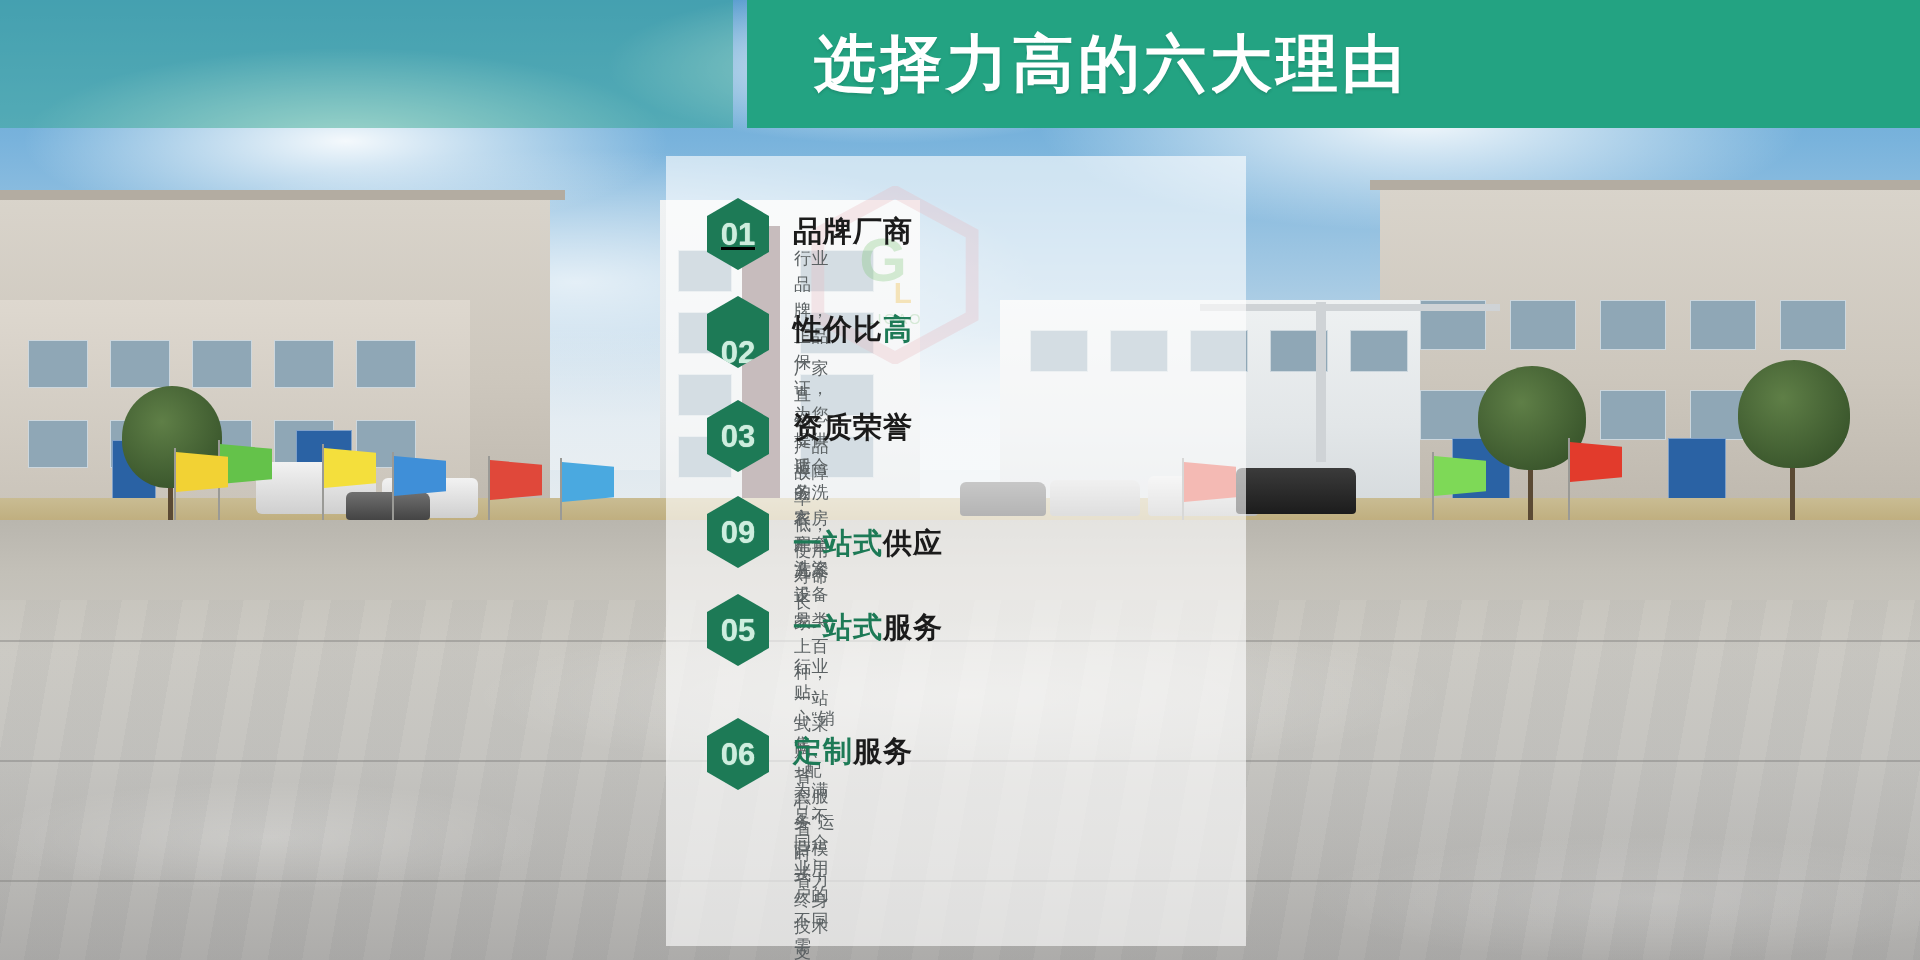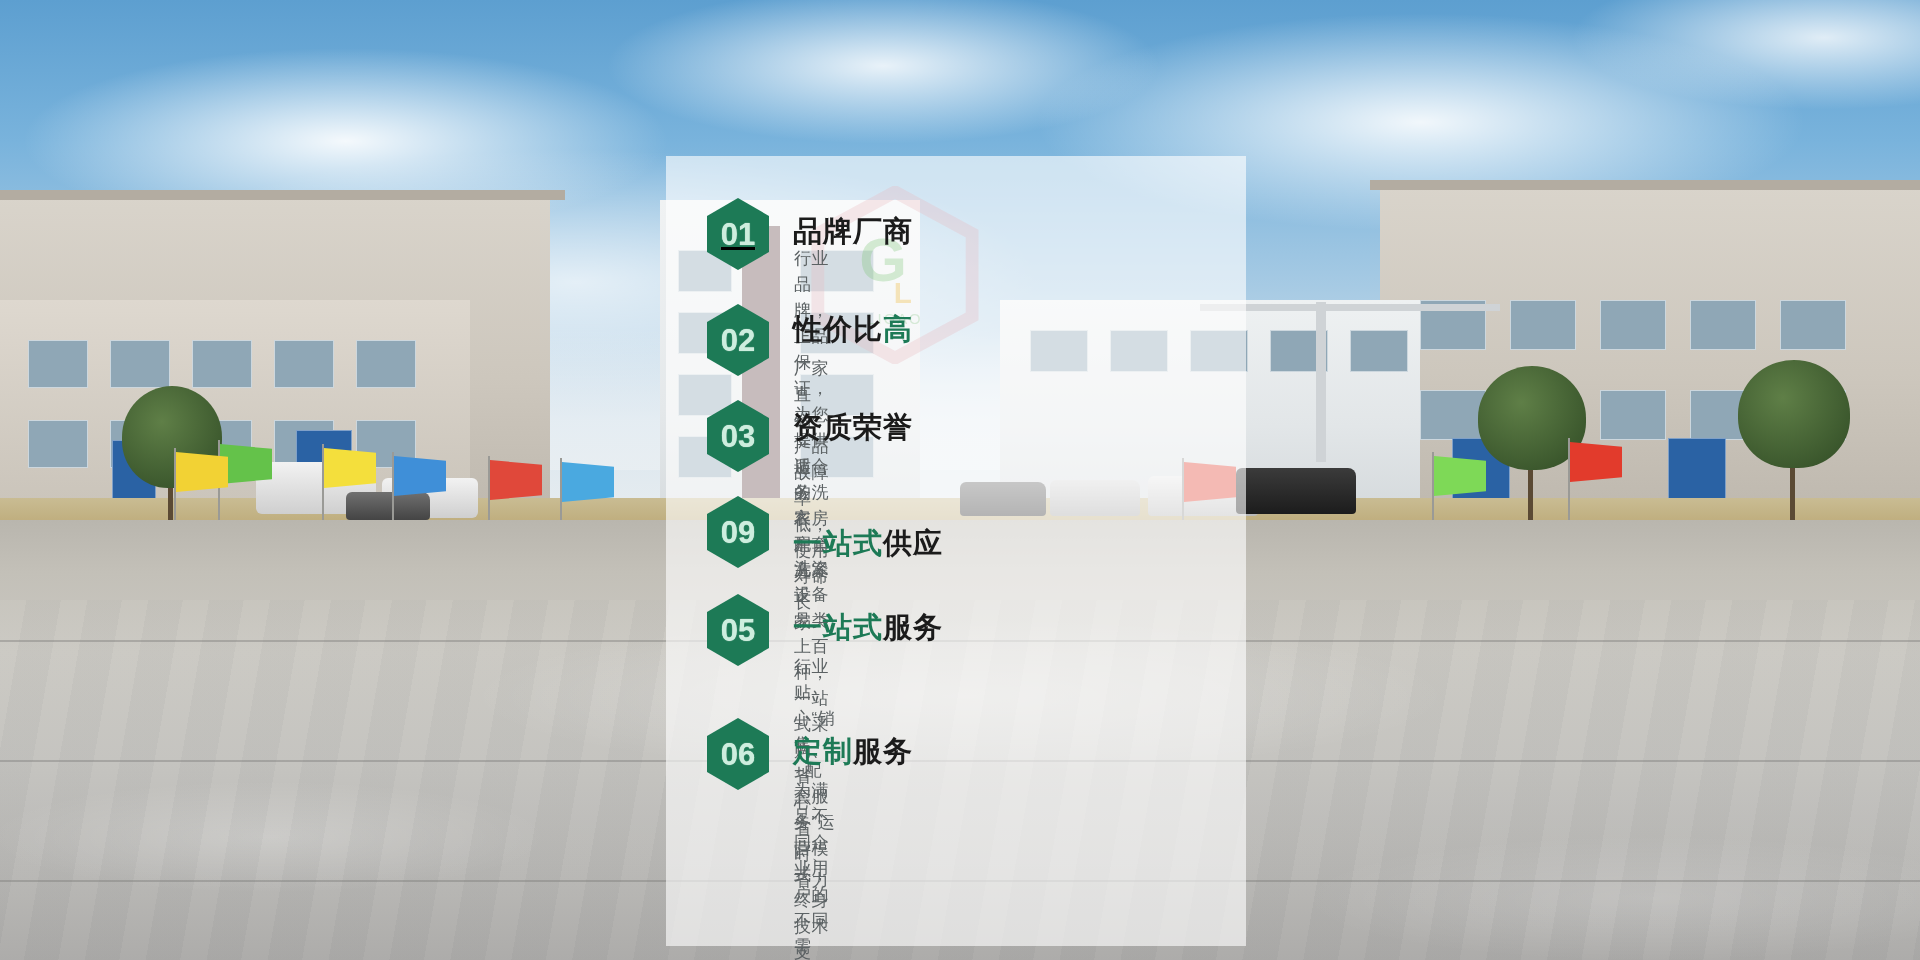--- a/index.html
+++ b/index.html
@@ -217,20 +217,26 @@
     <div class="pole" style="left:1182px;top:458px;height:92px;"></div>
     <div class="banner" style="left:1184px;top:462px;background:#e24a3a;"></div>
 
     <div class="ground"></div>
     <div class="wet"></div>
     <div class="seam" style="left:0;top:640px;width:1920px;"></div>
     <div class="seam" style="left:0;top:760px;width:1920px;"></div>
     <div class="seam" style="left:0;top:880px;width:1920px;"></div>
   </div>
 
+  <div class="header">
+    <div class="header-left"></div>
+    <div class="header-gap"></div>
+    <div class="header-right"></div>
+    <div class="header-title">选择力高的六大理由</div>
+  </div>
 
   <div class="panel"></div>
 
   <svg class="watermark" viewBox="0 0 180 180">
     <polygon points="90,6 168,48 168,132 90,174 12,132 12,48" fill="none" stroke="#e9b9bf" stroke-width="13"></polygon>
     <text x="78" y="96" font-family="'Liberation Sans',sans-serif" font-size="62" font-weight="bold" fill="#7cc576" text-anchor="middle">G</text>
     <text x="98" y="118" font-family="'Liberation Sans',sans-serif" font-size="30" font-weight="bold" fill="#f0b429" text-anchor="middle">L</text>
     <text x="90" y="140" font-family="'Liberation Sans',sans-serif" font-size="15" letter-spacing="2" fill="#8dc98a" text-anchor="middle">LIGAO</text>
   </svg>
 
@@ -240,21 +246,21 @@
       <div class="hex" style="top:0;text-decoration:underline;">
         <span class="hexnum">01</span>
       </div>
       <div class="title" style="top:14px;font-family:Liberation Serif, serif;">
         <span class="t-dark">品牌</span><span class="t-dark">厂商</span>
       </div>
       <div class="desc" style="top:48px;">行业品牌，正品保证，为您提供适合的洗衣房配套方案</div>
     </div>
 
     <div class="item" style="top:140px;">
-      <div class="hex" style="top:8px;">
+      <div class="hex" style="top:0;align-items:flex-end;">
         <span class="hexnum">02</span>
       </div>
       <div class="title" style="top:14px;">
         <span class="t-dark">性价比</span><span class="t-teal">高</span>
       </div>
       <div class="desc" style="top:60px;">厂家直销，产品故障率低，使用寿命长</div>
     </div>
 
     <div class="item" style="top:238px;">
       <div class="hex" style="top:6px;">

